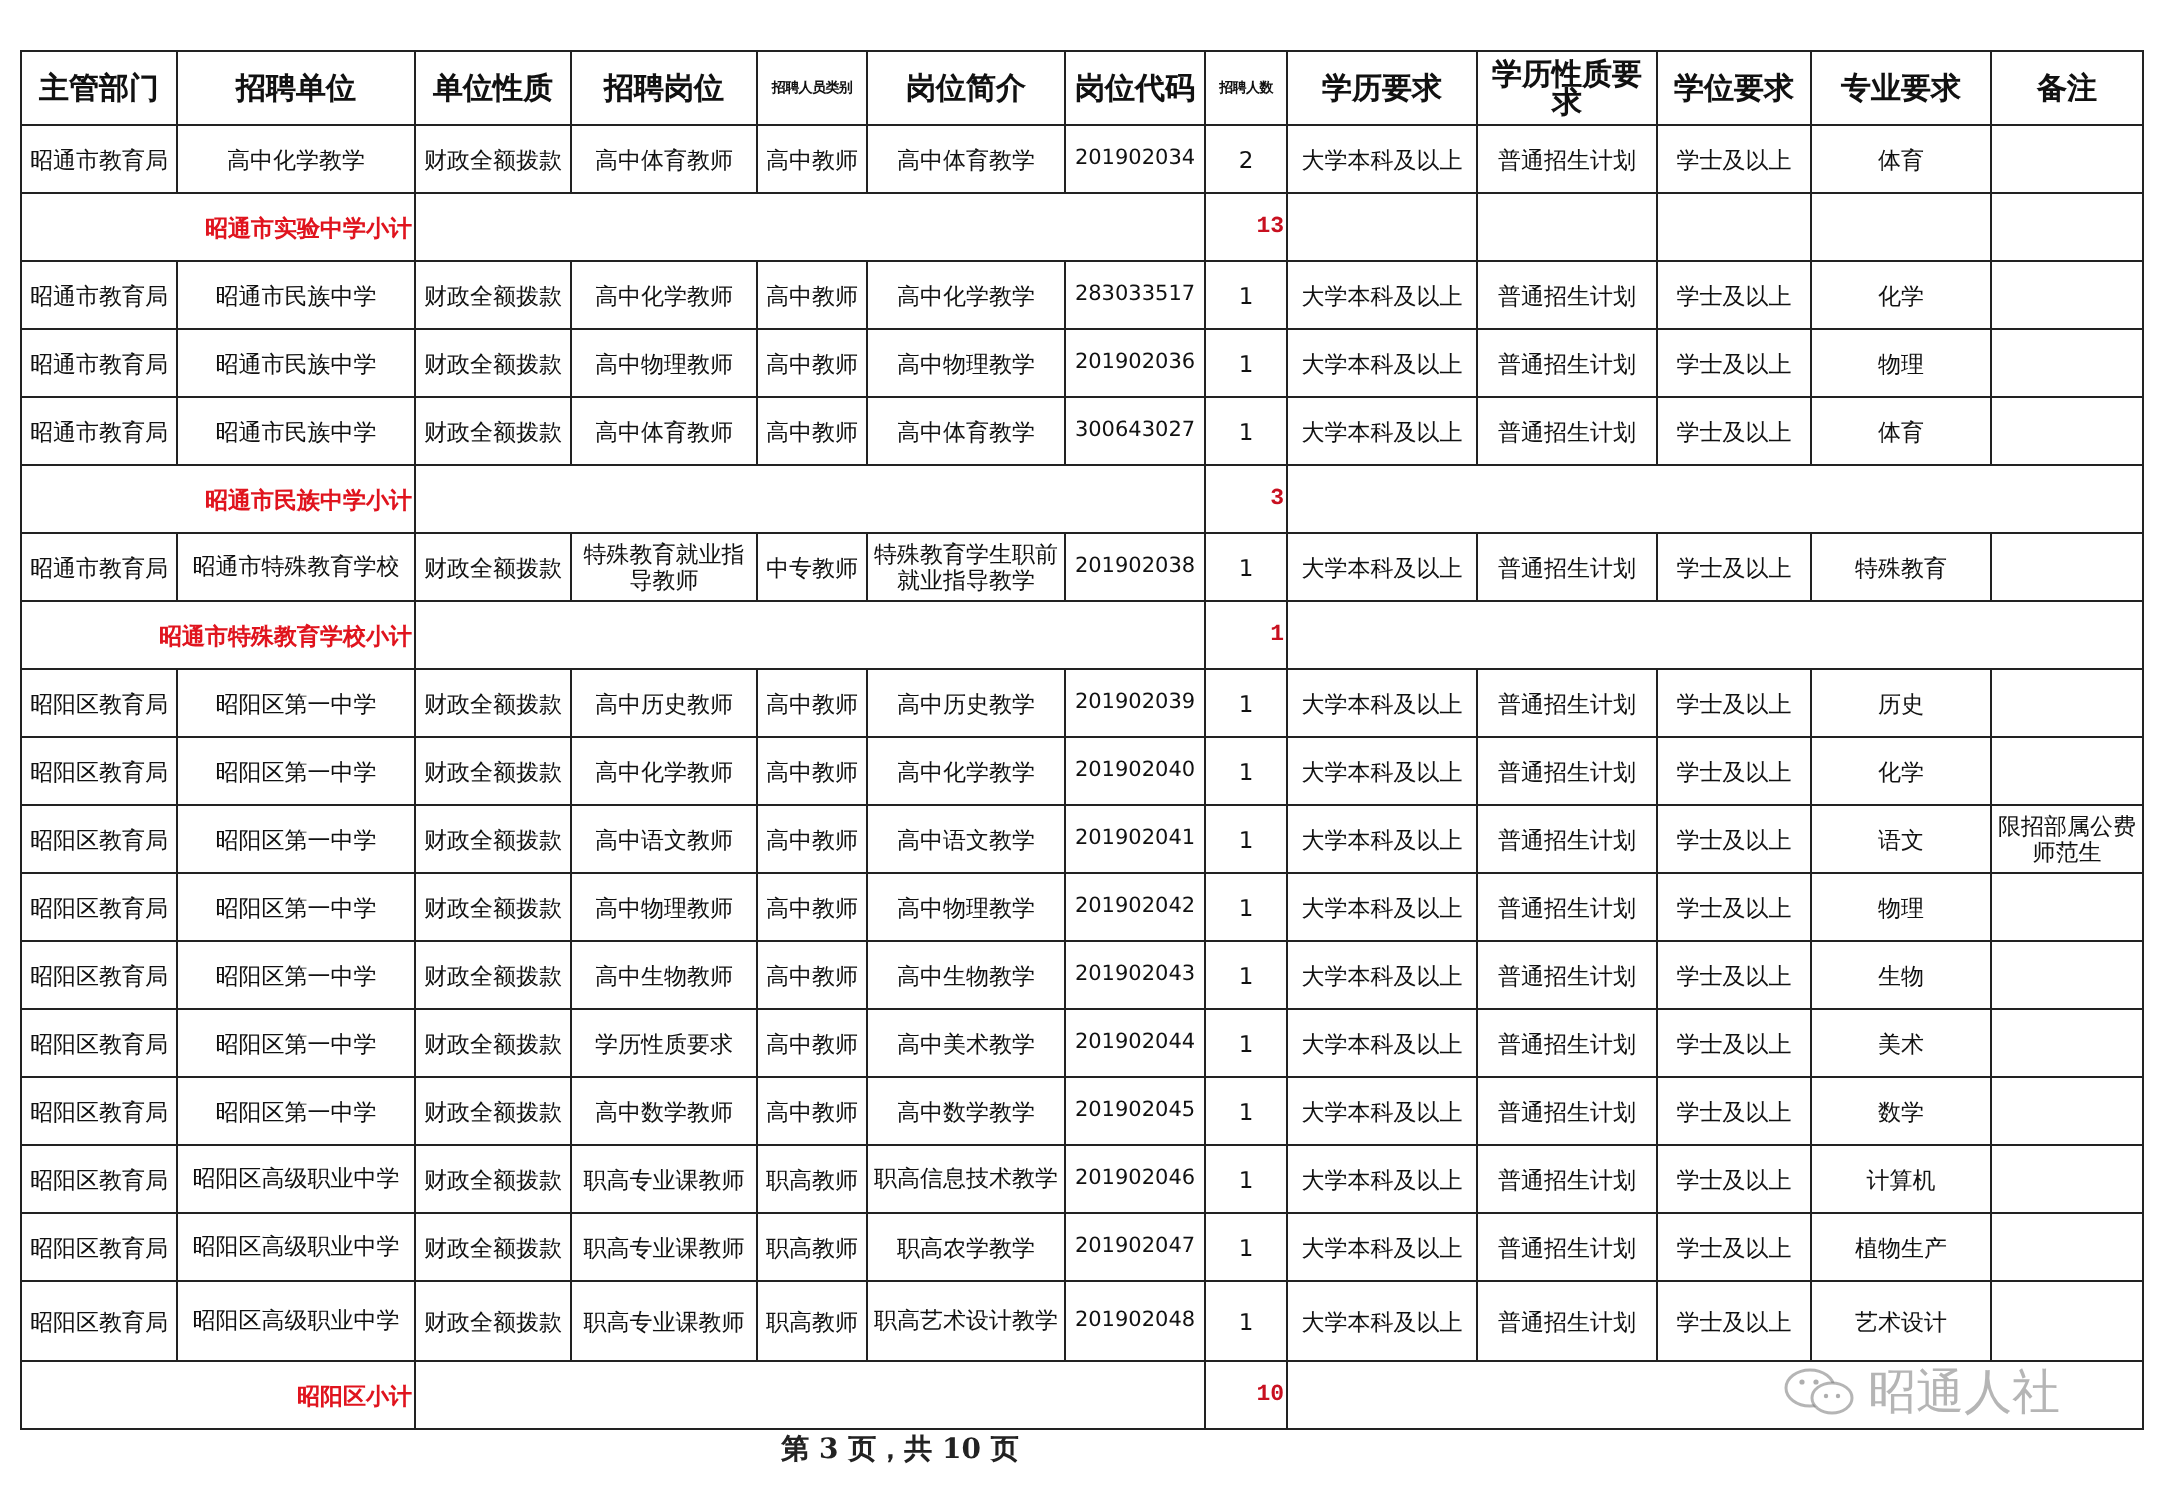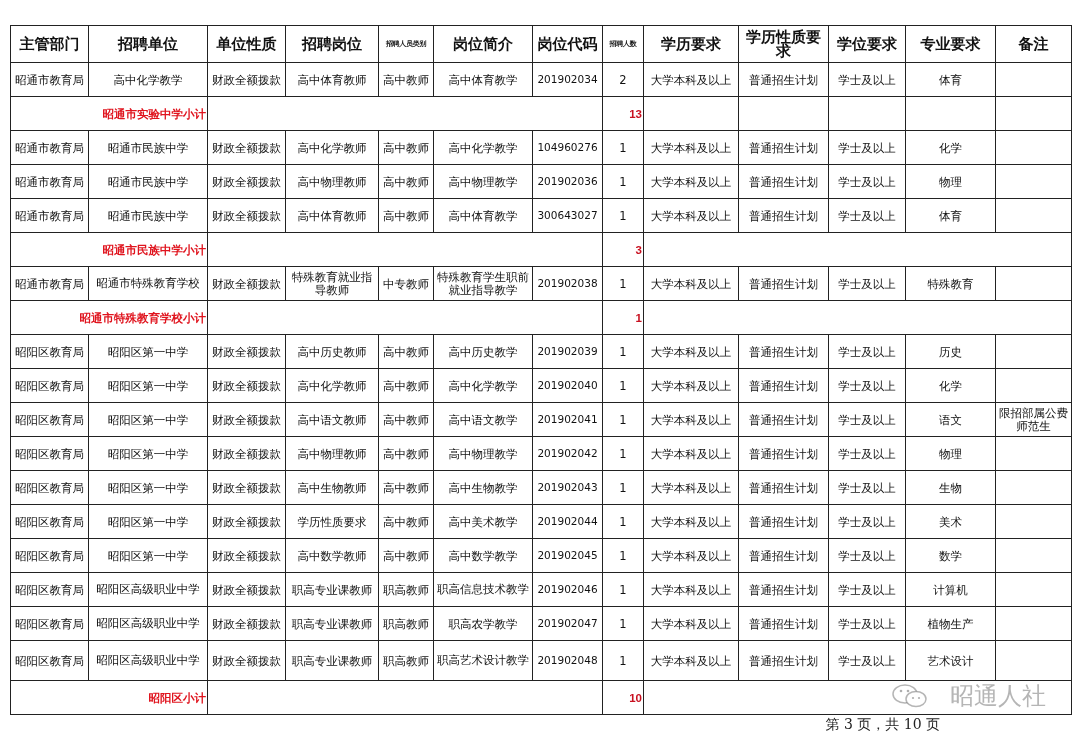--- a/index.html
+++ b/index.html
@@ -10,26 +10,26 @@
     table.grid td, table.grid th { border: 1px solid #222; padding: 0 1px; text-align: center;
       vertical-align: middle; overflow: hidden; line-height: 14px; white-space: normal; }
     table.grid th { font-weight: bold; font-size: 15px; height: 36px; }
     table.grid th.tiny { font-size: 7px; letter-spacing: -0.3px; }
     table.grid td { font-size: 11.5px; height: 33px; }
     table.grid td.code { font-size: 10.5px; }
     table.grid td.wrap { line-height: 13px; }
     tr.tall td { height: 39px; }
     tr.subtotal td { height: 33px; text-align: right; }
     .sub-label { color: #e0141e; font-weight: bold; font-size: 11.5px; }
-    .sub-count { color: #c81020; font-weight: bold; font-family: Liberation Sans, sans-serif; font-size: 12px; margin-left: 26px; }
-    .footer { position: absolute; left: 0; width: 940px; top: 716px; text-align: right;
-      font-size: 14px; font-family: "DejaVu Serif", "Liberation Serif", serif; color: #222; }
+    .sub-count { color: #c81020; font-weight: bold; font-family: Liberation Mono, monospace; font-size: 12px; margin-left: 26px; }
+    .footer { position: absolute; left: 0; width: 940px; top: 716px; text-align: center;
+      font-size: 14px; font-family: "DejaVu Serif", "Liberation Serif", serif; color: #222; font-weight: bold; }
     .footer span.inner { margin-left: -40px; }
     .watermark { position: absolute; left: 890px; top: 680px; color: rgba(120,120,120,0.55);
-      font-size: 24px; display: flex; align-items: center; gap: 20px; }
+      font-size: 24px; display: flex; align-items: center; gap: 4px; }
     .watermark .wm-icon { width: 40px; height: 28px; position: relative; }
     .watermark .wm-icon svg { width: 40px; height: 28px; }
   </style>
 </head>
 <body>
 
 <table class="grid">
   <colgroup>
     <col style="width:78px">
       <col style="width:119px">
@@ -88,21 +88,21 @@
         <td></td>
         <td></td>
       </tr>
       <tr>
         <td>昭通市教育局</td>
         <td>昭通市民族中学</td>
         <td>财政全额拨款</td>
         <td>高中化学教师</td>
         <td>高中教师</td>
         <td>高中化学教学</td>
-        <td class="code wrap">104960276</td>
+        <td class="code wrap">283033517</td>
         <td>1</td>
         <td>大学本科及以上</td>
         <td>普通招生计划</td>
         <td>学士及以上</td>
         <td>化学</td>
         <td></td>
       </tr>
       <tr>
         <td>昭通市教育局</td>
         <td>昭通市民族中学</td>

